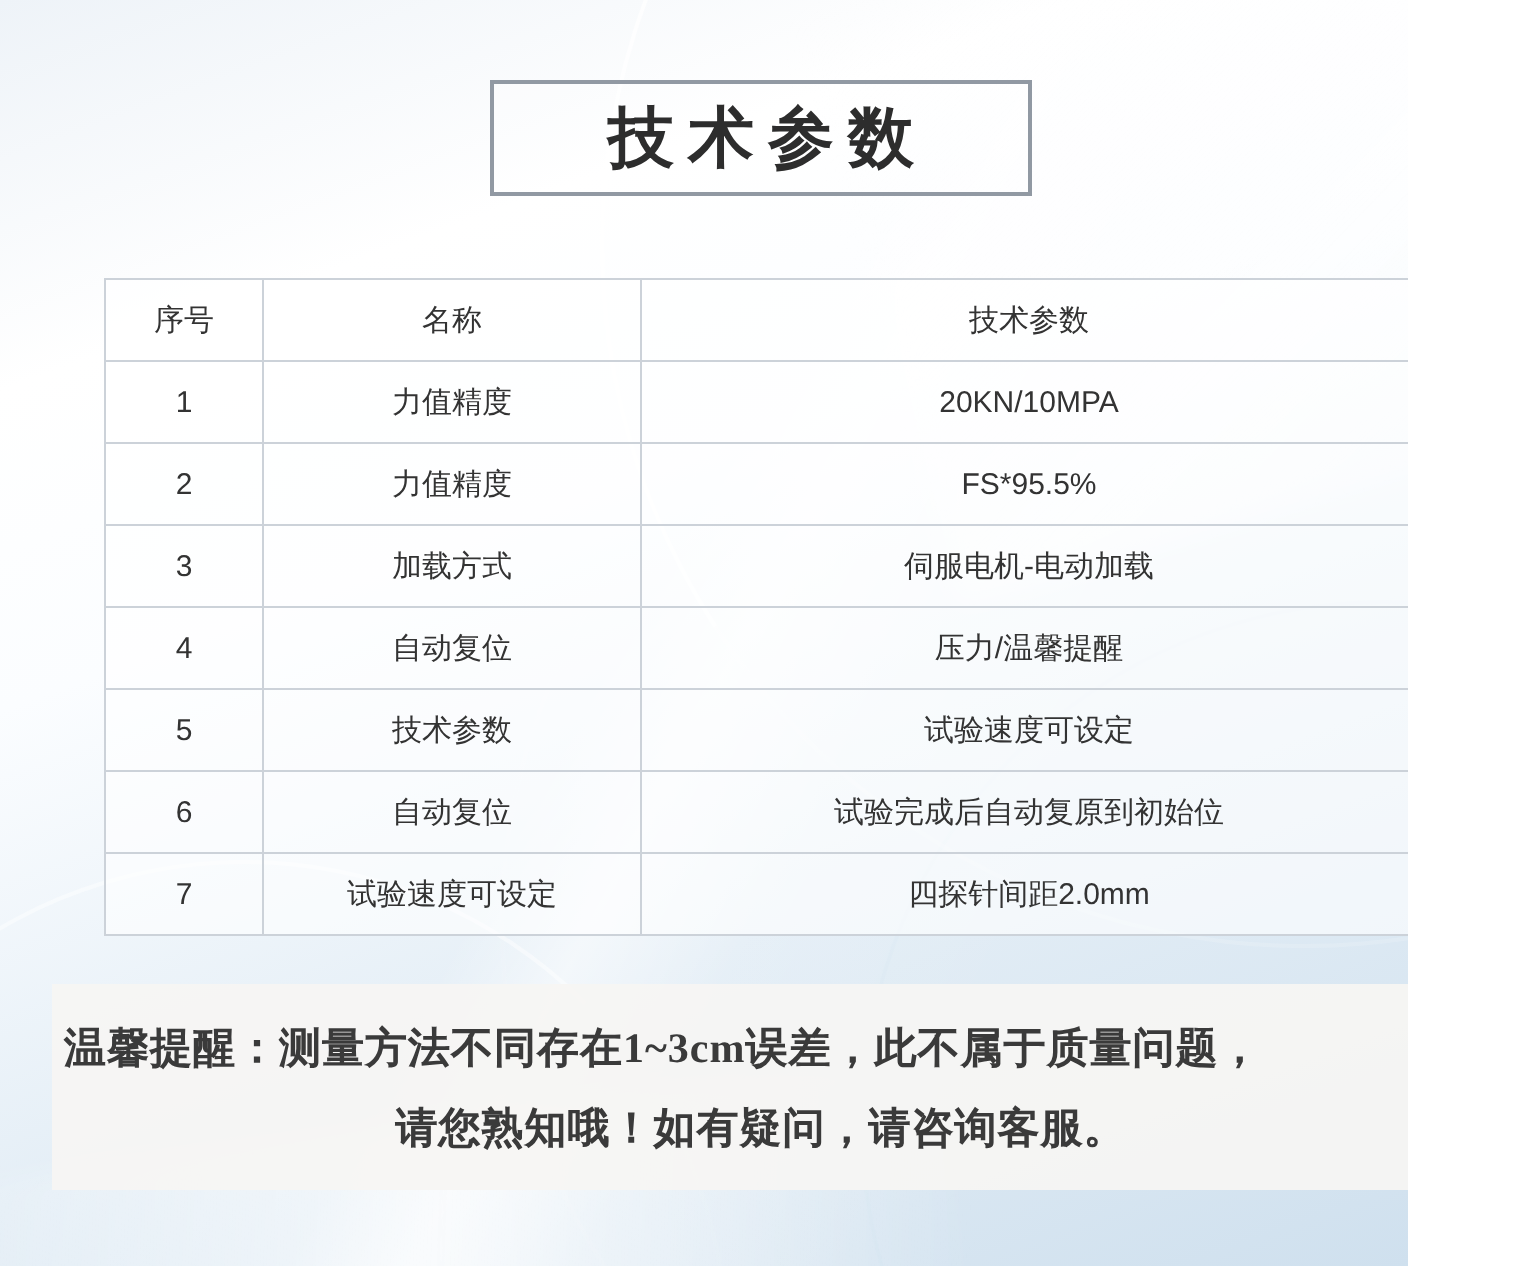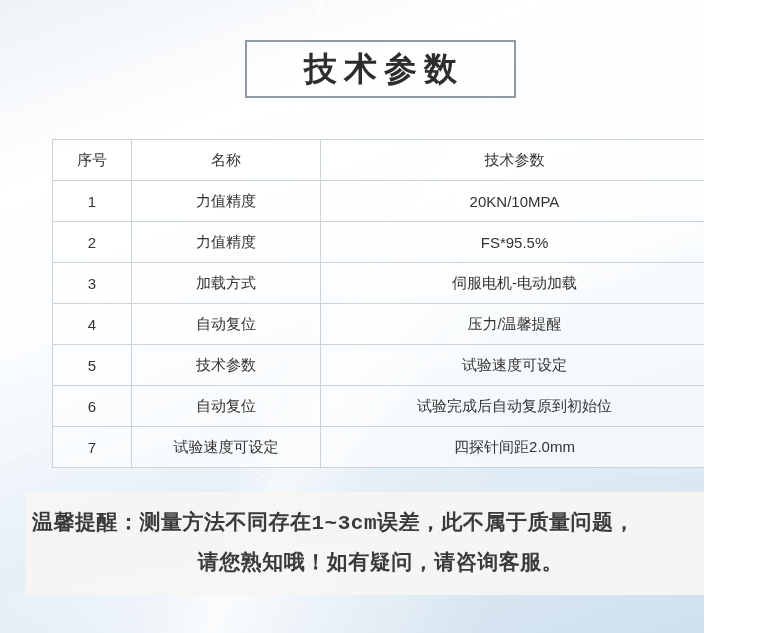--- a/index.html
+++ b/index.html
@@ -145,21 +145,21 @@
     width: 709px;
     height: 103px;
     background: rgba(246,245,243,0.93);
     display: flex;
     flex-direction: column;
     align-items: center;
     justify-content: center;
     box-sizing: border-box;
   }
   .notice-line {
-    font-family: Liberation Mono, monospace;
+    font-family: Liberation Serif, serif;
     font-size: 21px;
     font-weight: 700;
     color: #3a3a3a;
     line-height: 40px;
     letter-spacing: 0.5px;
     white-space: nowrap;
   }
   .notice-line-1 { align-self: flex-start; margin-left: 6px; }
   .notice-line-2 { align-self: center; }
 </style>

